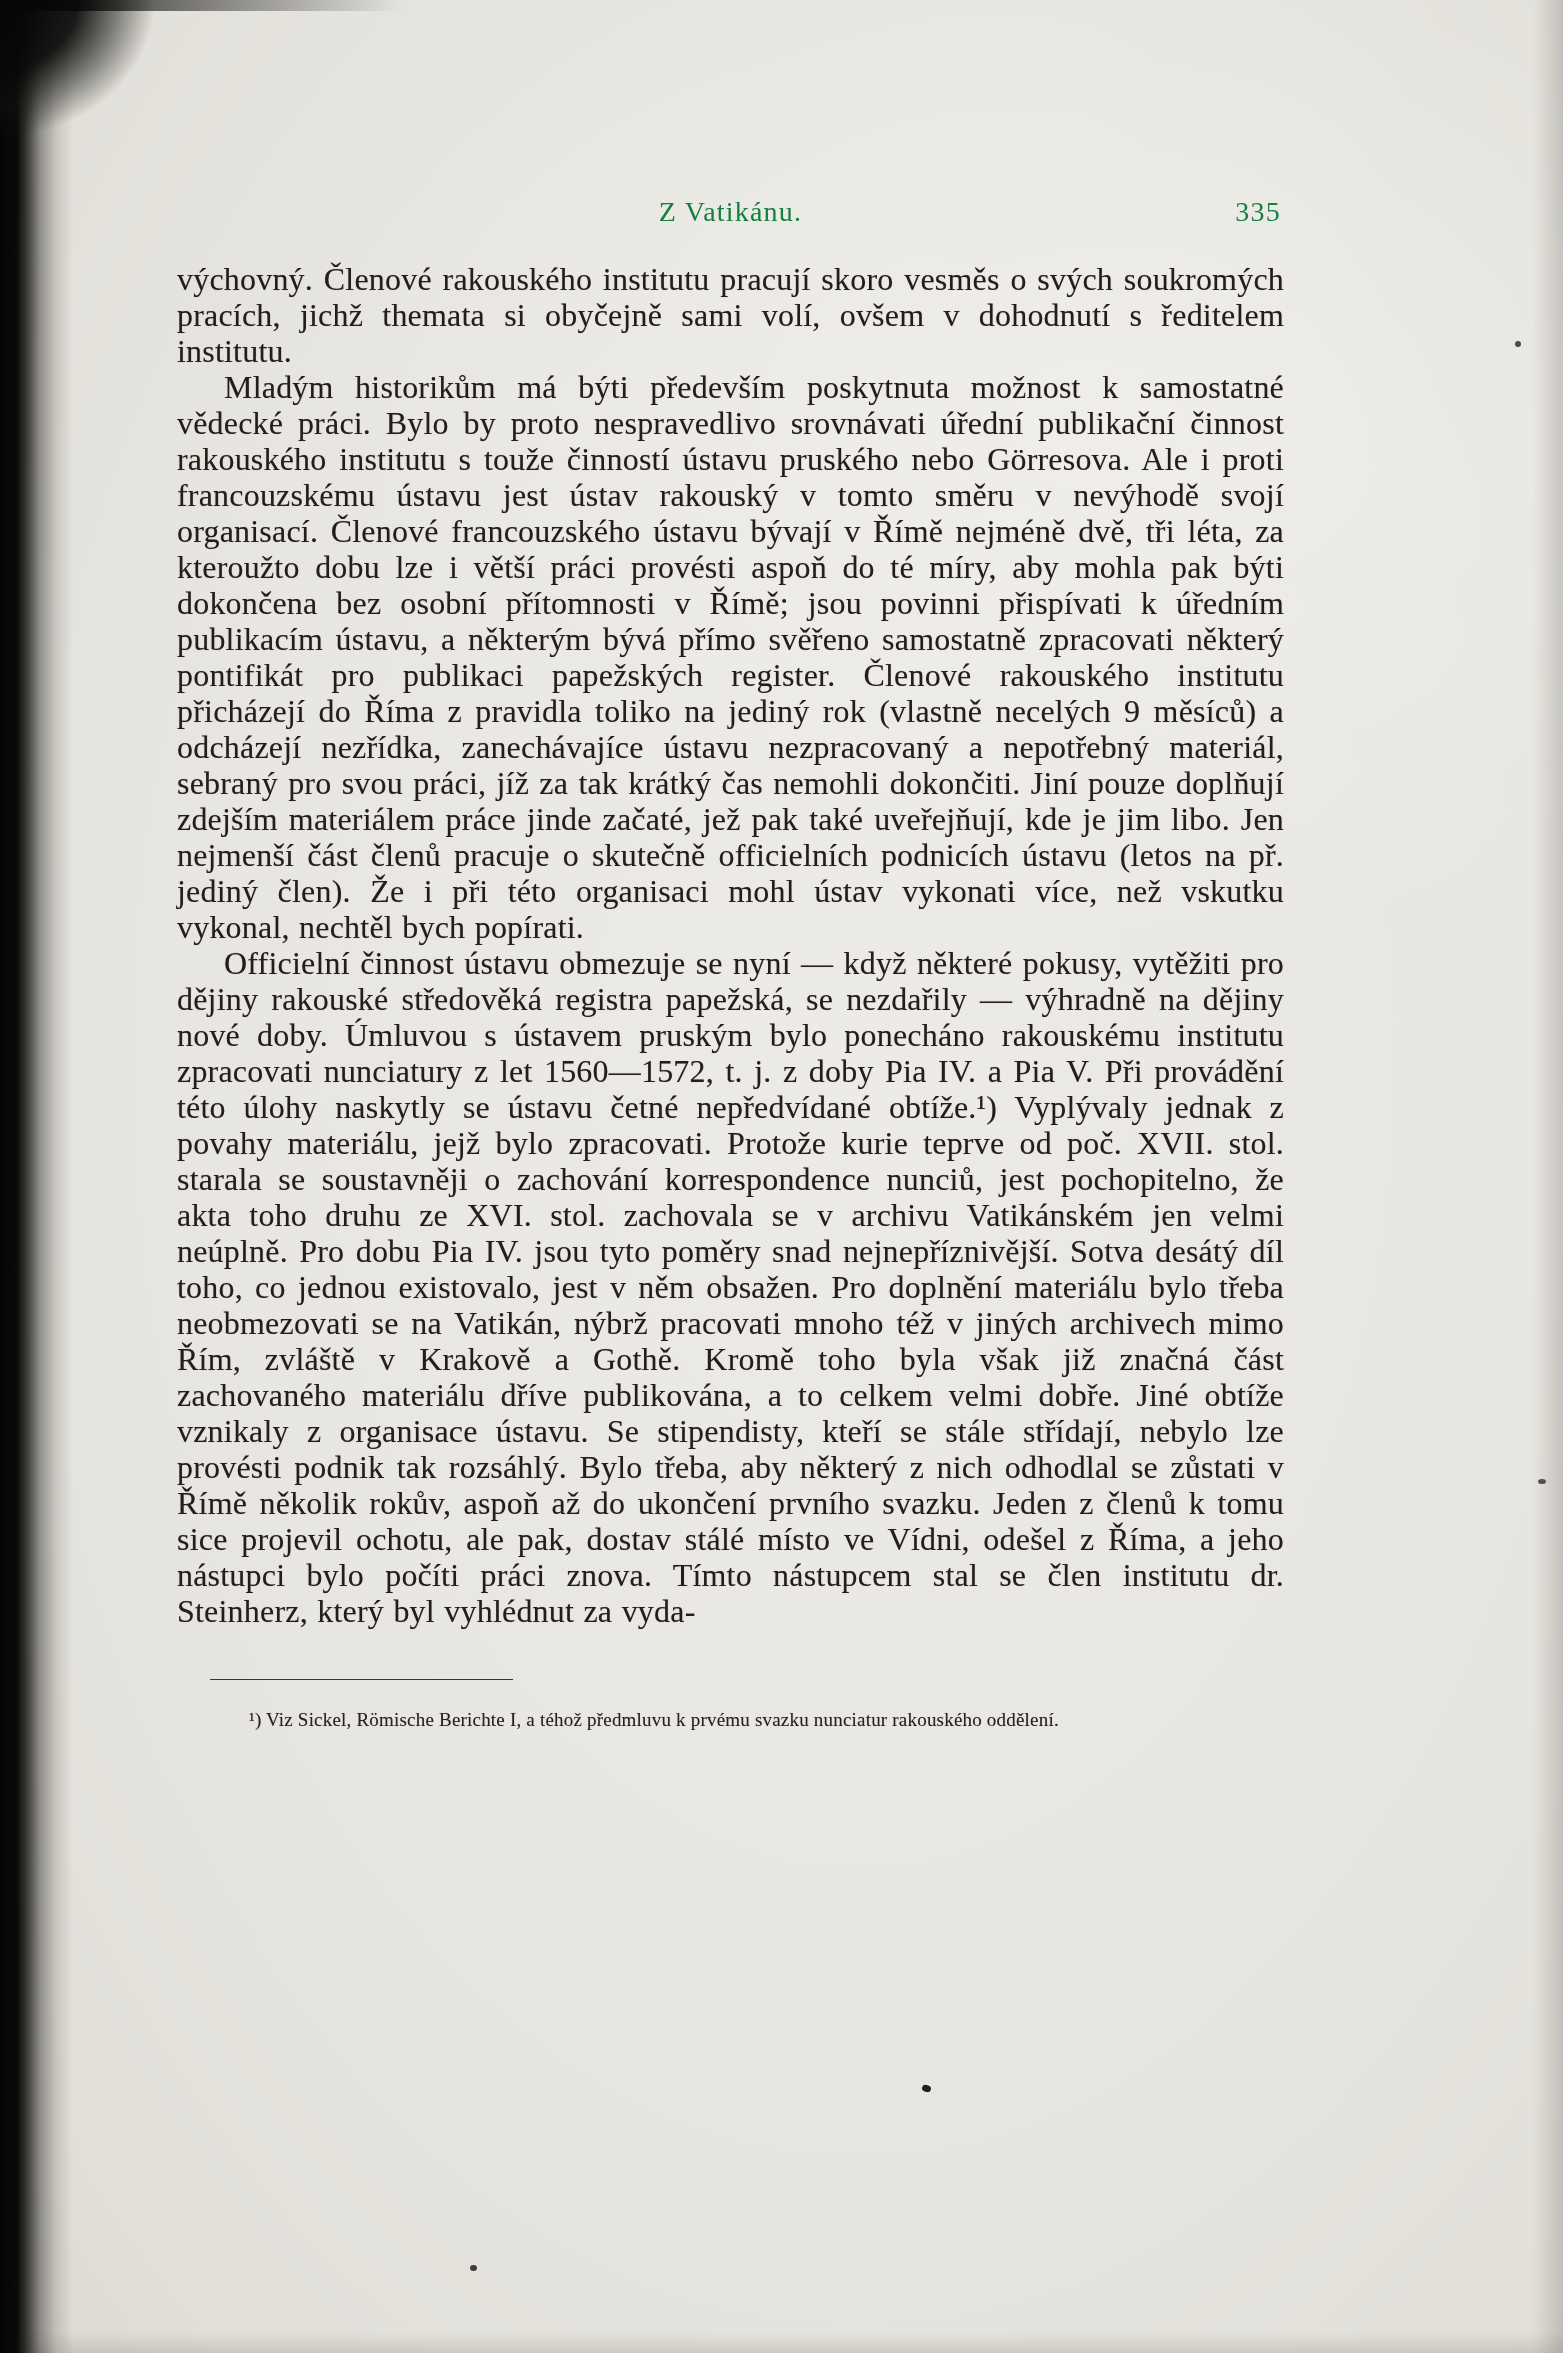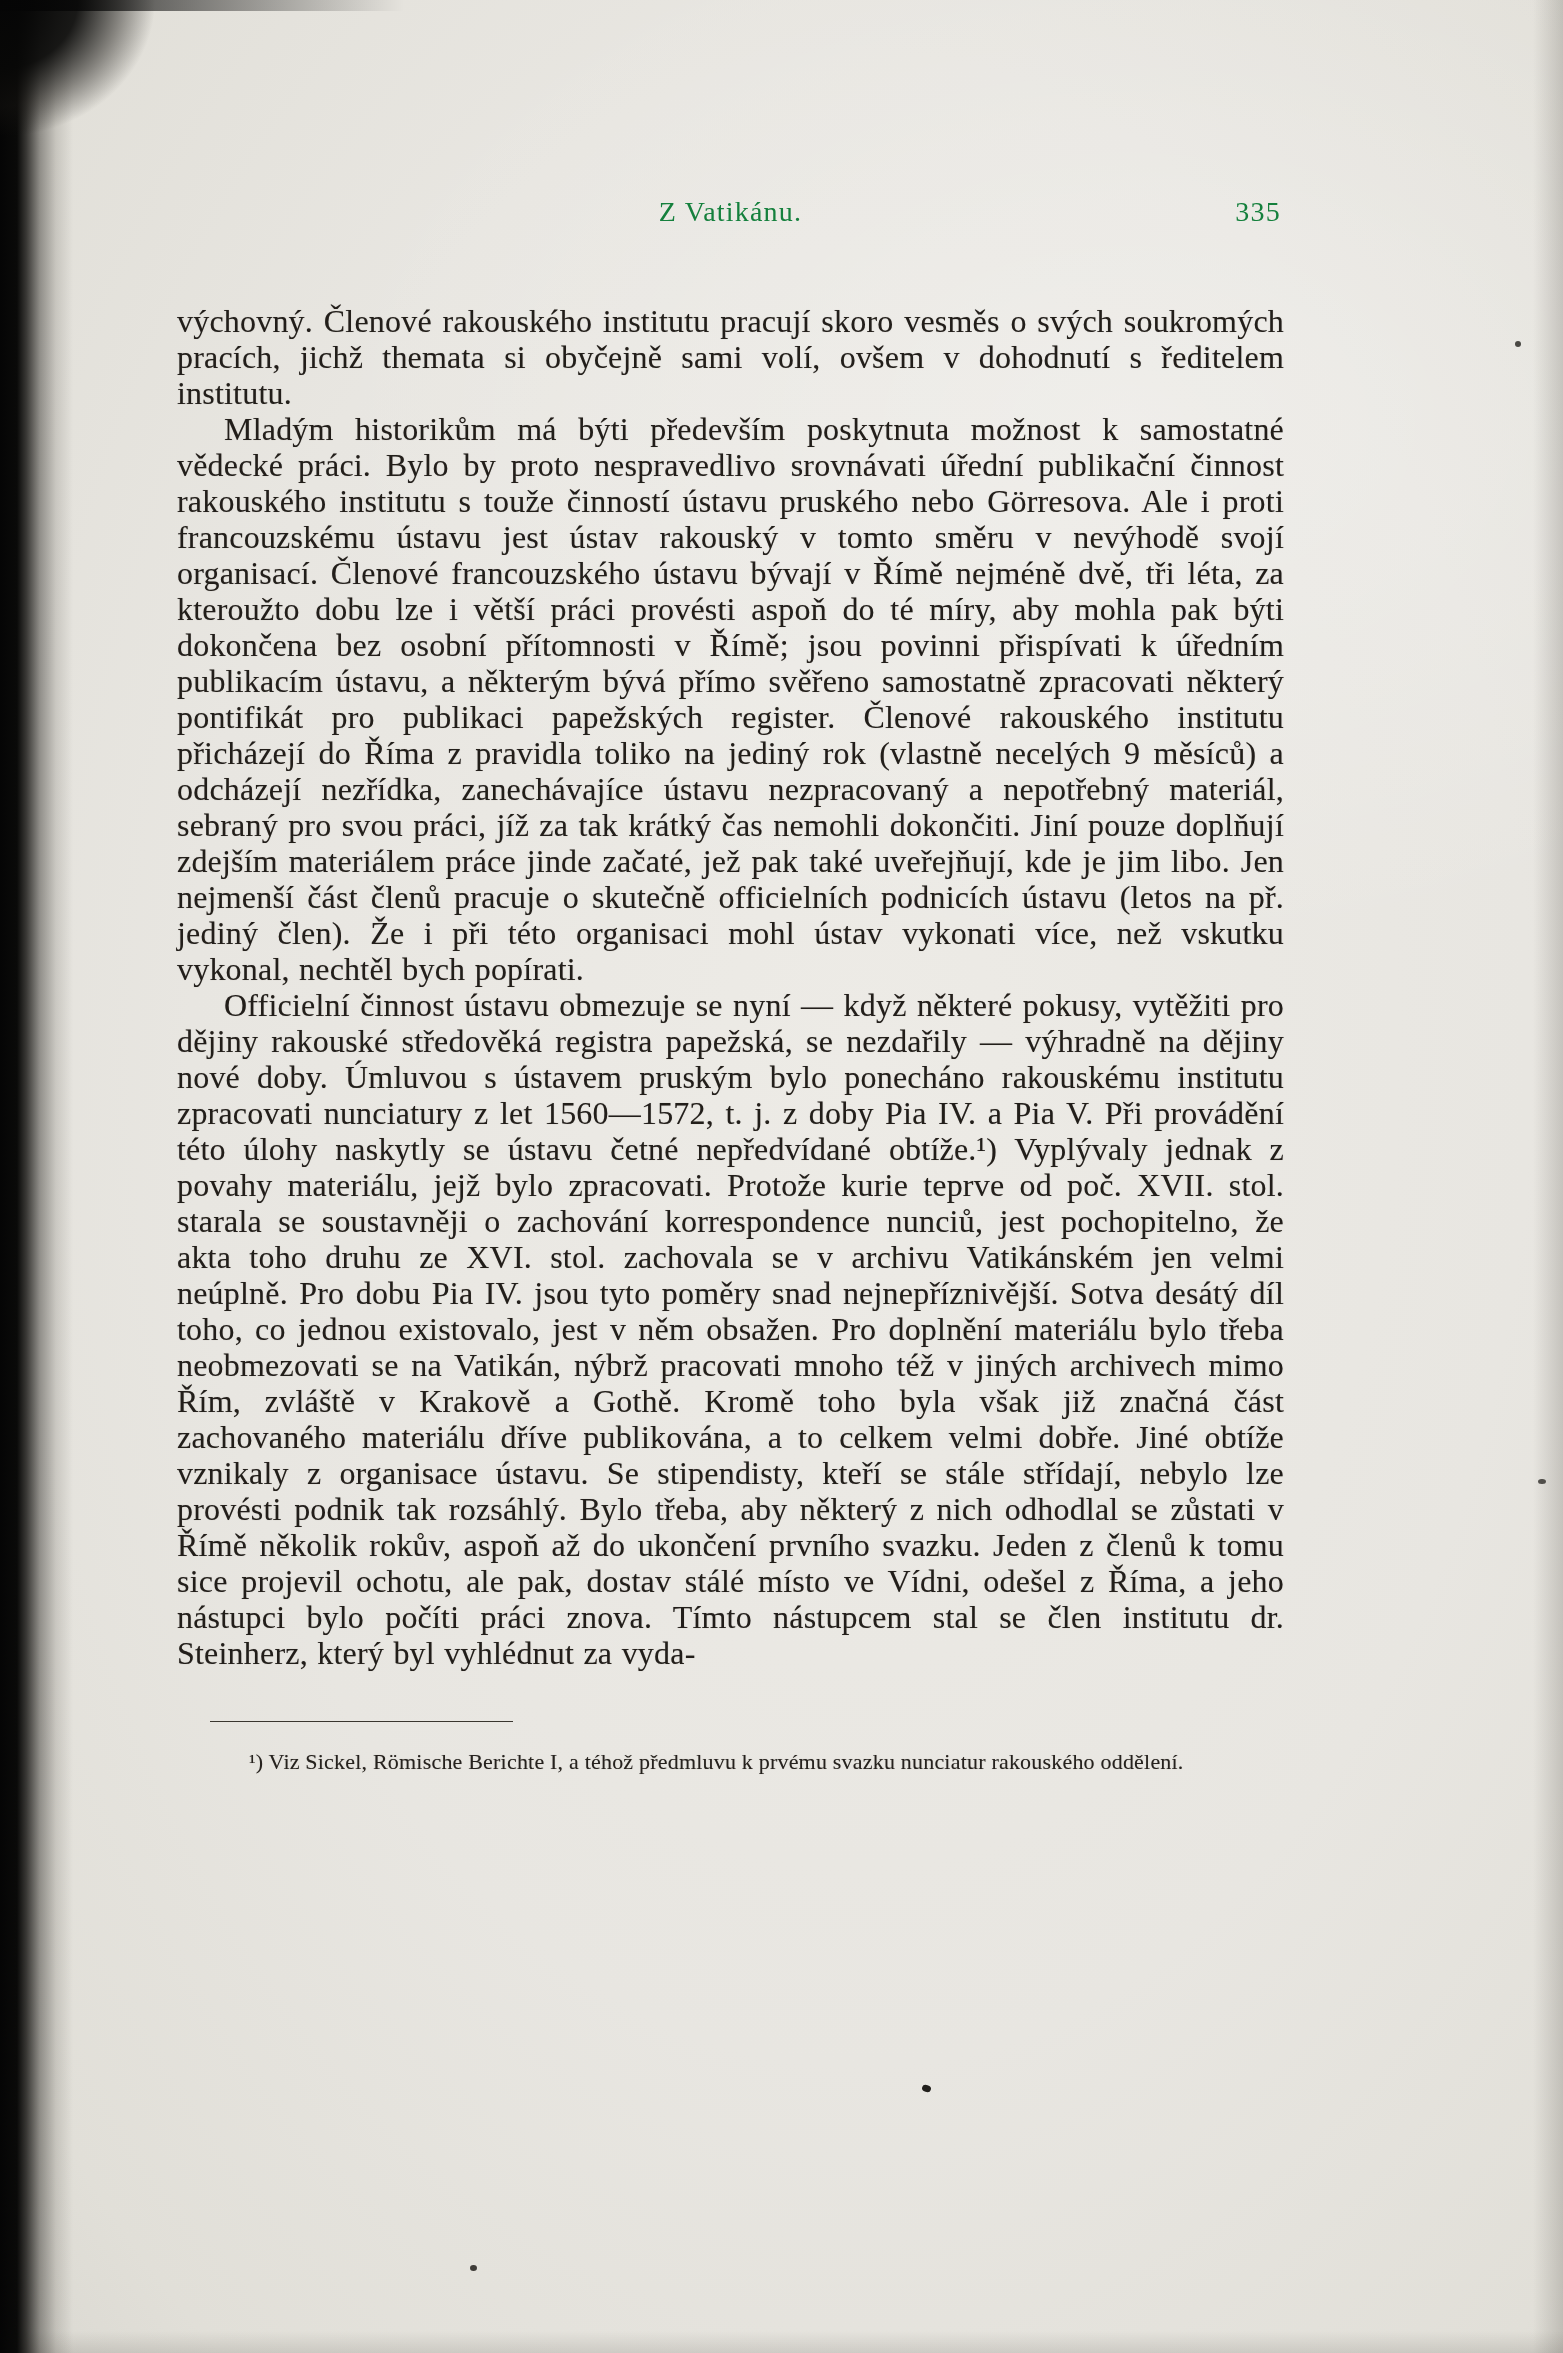--- a/index.html
+++ b/index.html
@@ -42,37 +42,37 @@
     background:linear-gradient(to top, rgba(58,53,45,.14), rgba(0,0,0,0));
   }
   
   .content{
     position:absolute;left:177px;top:196px;width:1107px;
     color:#24201c;
   }
   .pg-header{position:relative;height:36px;font-size:28px;letter-spacing:1.2px;color:#15803d;}
   .running-title{position:absolute;left:50%;transform:translateX(-50%);top:0;white-space:nowrap;}
   .page-number{position:absolute;right:3.1px;top:0;}
-  .body-text{margin-top:71px;}
+  .body-text{margin-top:29px;}
   .body-text p{
     margin:0;
     font-size:32px;line-height:36px;
     text-align:justify;text-indent:47px;
     letter-spacing:0.2px;word-spacing:1.2px;
     color:#221e1a;
     text-shadow:0 0 0.8px rgba(45,40,34,.35);
   }
   .body-text p.no-indent{text-indent:0;}
   .footnote-rule{
     margin:50px 0 0 33px;width:303px;height:0;
     border-top:1.9px solid #3a362f;
   }
   .footnote{
     margin:22px 0 0 0;
-    font-size:22px;line-height:35px;
+    font-size:19px;line-height:35px;
     text-align:justify;text-indent:72px;
     letter-spacing:0.2px;
     color:#26221e;
     text-shadow:0 0 0.8px rgba(45,40,34,.3);
   }
   
   .speck{position:absolute;background:#22201c;border-radius:50%;}
   .speck.s1{left:922px;top:2085px;width:9.3px;height:7px;transform:rotate(18deg);}
   .speck.s2{left:1515px;top:341px;width:6.2px;height:6.2px;opacity:.8;}
   .speck.s3{left:1538px;top:1479px;width:7.8px;height:5.4px;opacity:.75;}

